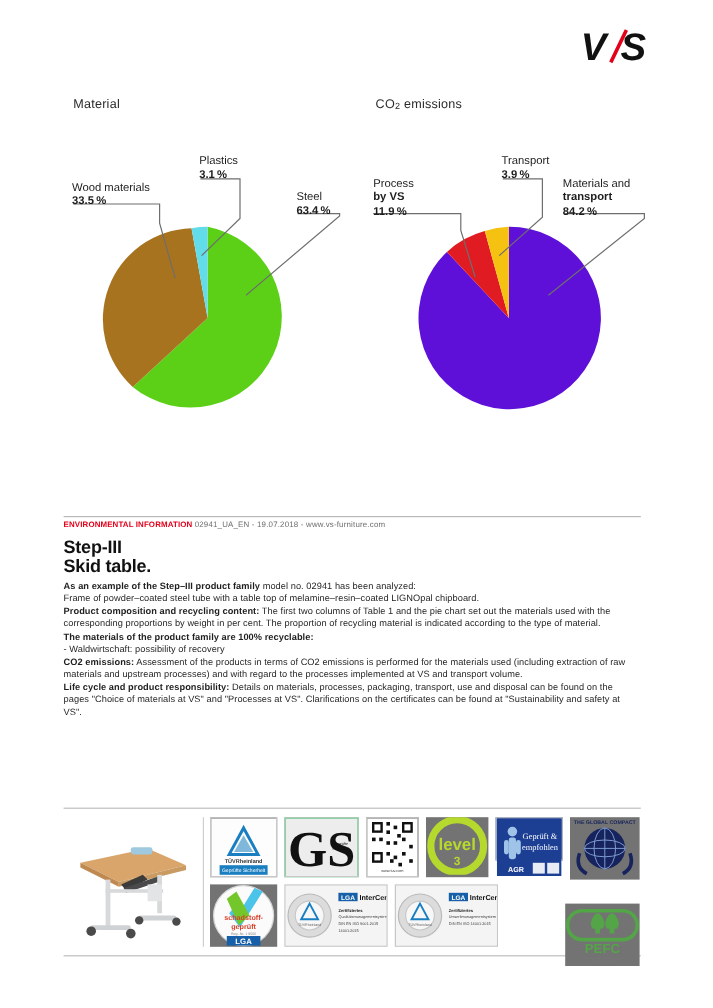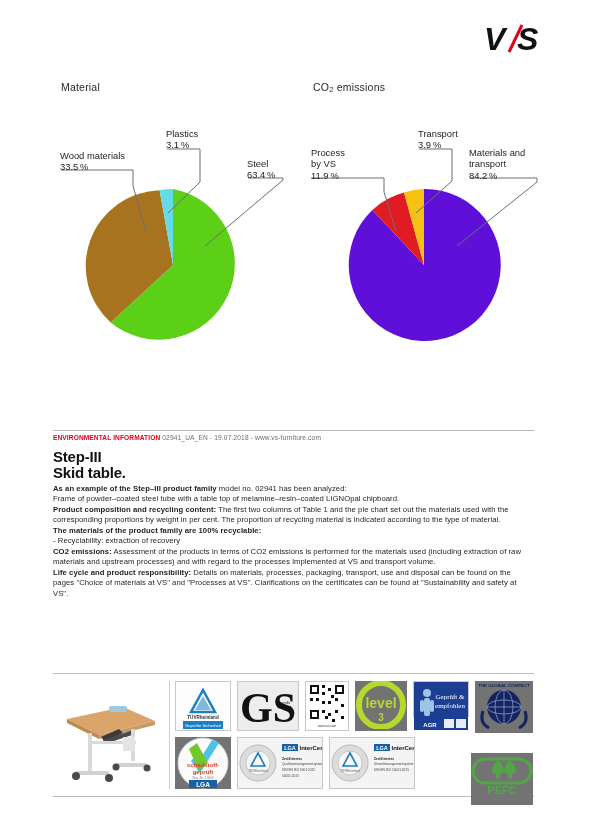--- a/index.html
+++ b/index.html
@@ -17,21 +17,21 @@
 
   
   .chart-head{position:absolute;font-size:10.5px;color:#2a2a2a;letter-spacing:.2px;}
   .chart-head sub{font-size:7.5px;vertical-align:-1px;}
 
   
   .chart-area{position:absolute;}
   .chart-area svg{display:block;overflow:visible;}
 
   .lbl{position:absolute;font-size:9.4px;line-height:11.4px;color:#1d1d1d;white-space:nowrap;}
-  .lbl .pct{display:block;}
+  .lbl .pct{display:block;font-weight:bold;}
 
   
   .rule{position:absolute;height:1px;background:#b9b9b9;}
   .eyebrow{position:absolute;font-size:6.6px;letter-spacing:.15px;white-space:nowrap;}
   .eyebrow b{color:#e2001a;font-weight:bold;letter-spacing:.1px;}
   .eyebrow span{color:#6d6d6d;}
 
   .title{position:absolute;font-size:15px;font-weight:bold;line-height:15.5px;color:#111;letter-spacing:-.2px;}
 
   .body{position:absolute;left:53px;top:484px;width:481px;
@@ -154,21 +154,21 @@
     <p>
       <span>Frame of powder–coated steel tube with a table top of melamine–resin–coated LIGNOpal chipboard.</span>
     </p>
     <p>
       <b>Product composition and recycling content:</b><span> The first two columns of Table 1 and the pie chart set out the materials used with the corresponding proportions by weight in per cent. The proportion of recycling material is indicated according to the type of material.</span>
     </p>
     <p>
       <b>The materials of the product family are 100% recyclable:</b>
     </p>
     <p>
-      <span>- Recyclability: extraction of recovery</span>
+      <span>- Waldwirtschaft: possibility of recovery</span>
     </p>
     <p>
       <b>CO2 emissions:</b><span> Assessment of the products in terms of CO2 emissions is performed for the materials used (including extraction of raw materials and upstream processes) and with regard to the processes implemented at VS and transport volume.</span>
     </p>
     <p>
       <b>Life cycle and product responsibility:</b><span> Details on materials, processes, packaging, transport, use and disposal can be found on the pages "Choice of materials at VS" and "Processes at VS". Clarifications on the certificates can be found at "Sustainability and safety at VS".</span>
     </p>
   </div>
 
   <div class="strip">

